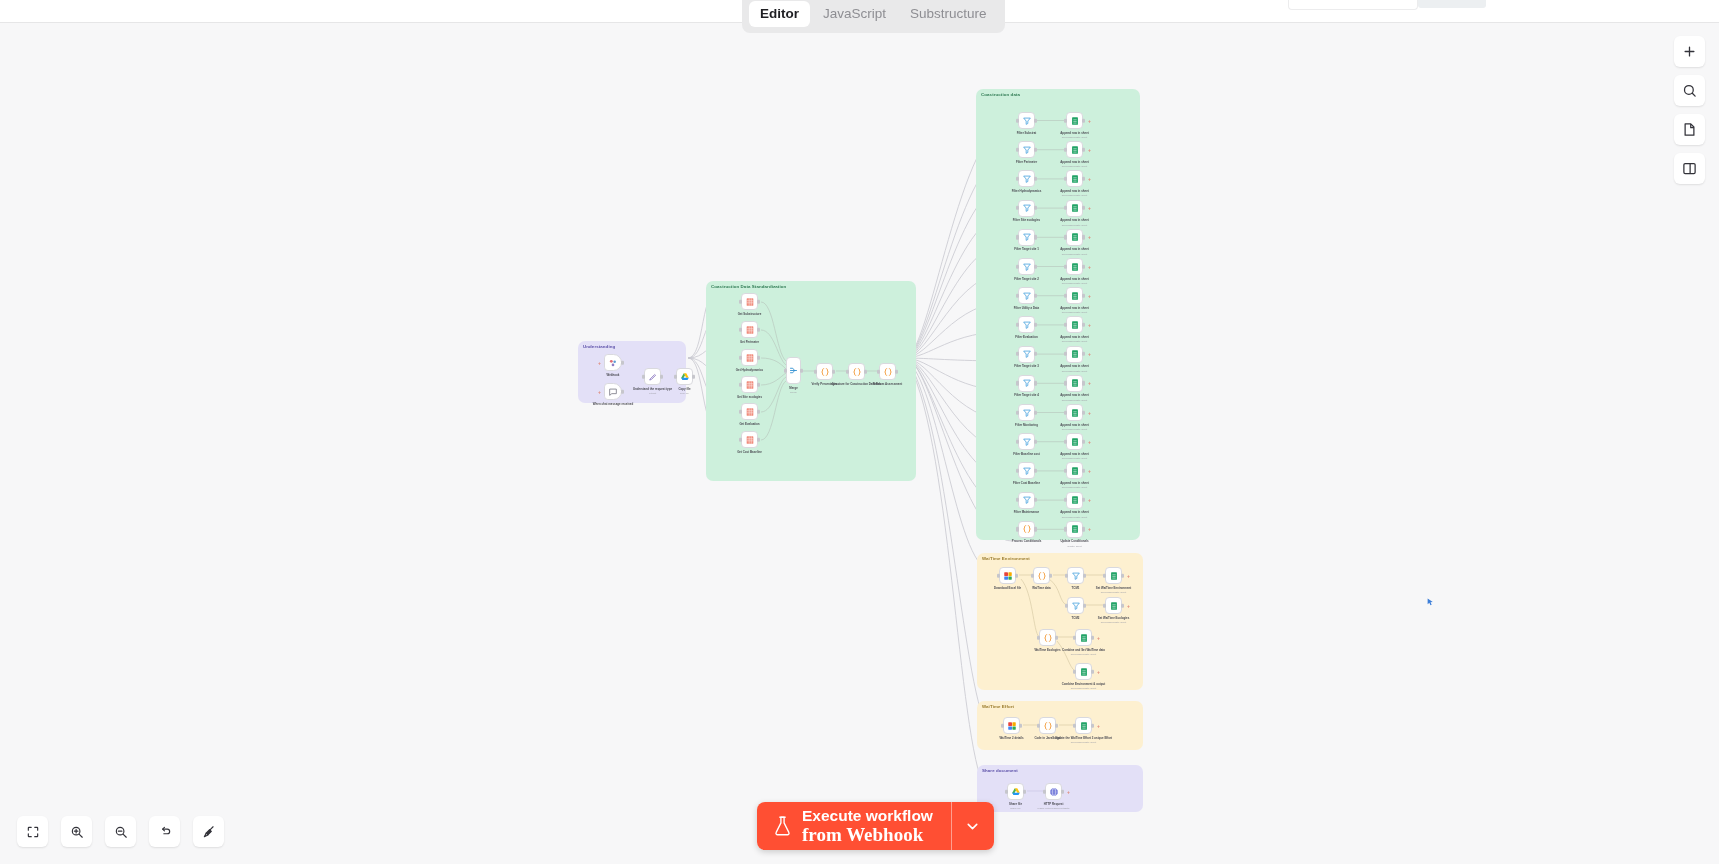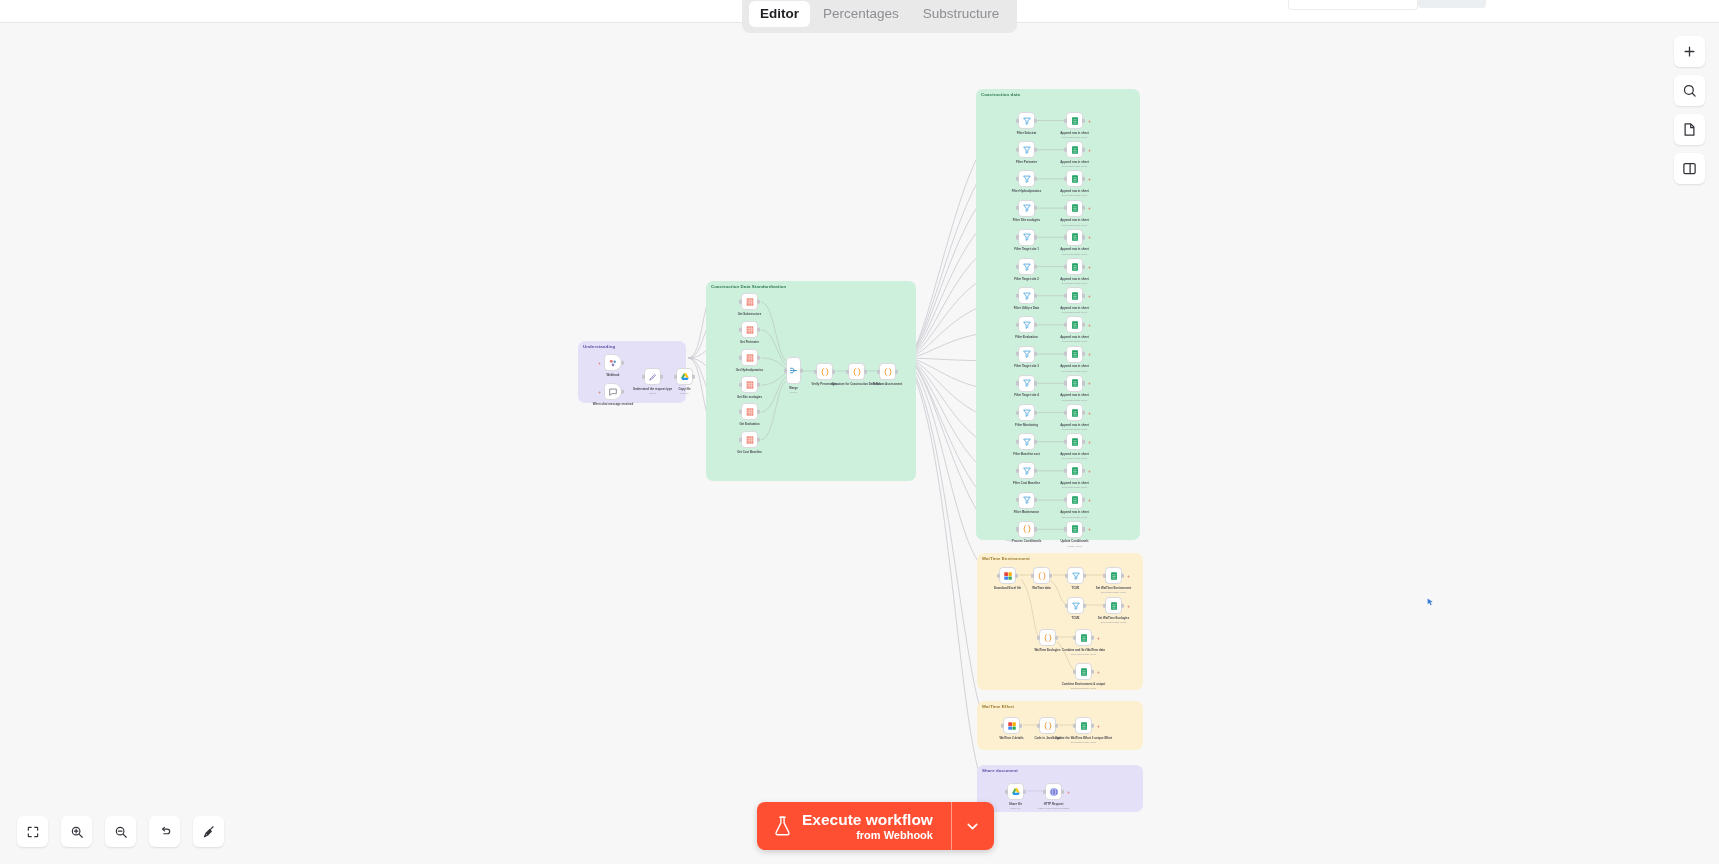--- a/index.html
+++ b/index.html
@@ -58,25 +58,25 @@
   .bottom-tools .tool-btn { width: 31px; height: 31px; }
 
   
   .exec-wrap {
     position: absolute; left: 757px; bottom: 14px;
     display: flex; height: 48px; border-radius: 8px; overflow: hidden;
     box-shadow: 0 2px 6px rgba(0,0,0,.18);
   }
   .exec-main {
     background: #ff4f33; color: #fff; display: flex; align-items: center;
-    gap: 10px; padding: 0 18px 0 16px; cursor: pointer; text-align: right;
+    gap: 10px; padding: 0 18px 0 16px; cursor: pointer;
   }
   .exec-lines { display: flex; flex-direction: column; line-height: 1.12; }
   .exec-l1 { font-size: 15.5px; font-weight: 700; }
-  .exec-l2 { font-size: 11px; font-weight: 600; }
+  .exec-l2 { font-size: 19px; font-weight: 600; font-family: Liberation Serif, serif; }
   .exec-caret {
     background: #ff4f33; width: 43px; display: flex; align-items: center;
     justify-content: center; cursor: pointer;
     border-left: 1px solid rgba(255,255,255,.45);
   }
 
   
   .canvas { position: absolute; inset: 23px 0 0 0; }
 
   .group {
@@ -134,21 +134,21 @@
 </style>
 </head>
 <body>
 
 <div class="topbar"></div>
 <div class="topbar-stub"></div>
 <div class="topbar-stub2"></div>
 
 <div class="tabs">
   <div class="tab active">Editor</div>
-  <div class="tab">Percentages</div>
+  <div class="tab">JavaScript</div>
   <div class="tab">Substructure</div>
 </div>
 
 <div class="right-tools">
   <div class="tool-btn">
     <svg width="15" height="15" viewBox="0 0 24 24" fill="none" stroke="#33333a" stroke-width="2.1" stroke-linecap="round">
         <path d="M12 5v14M5 12h14"></path>
       </svg>
   </div>
   <div class="tool-btn">

